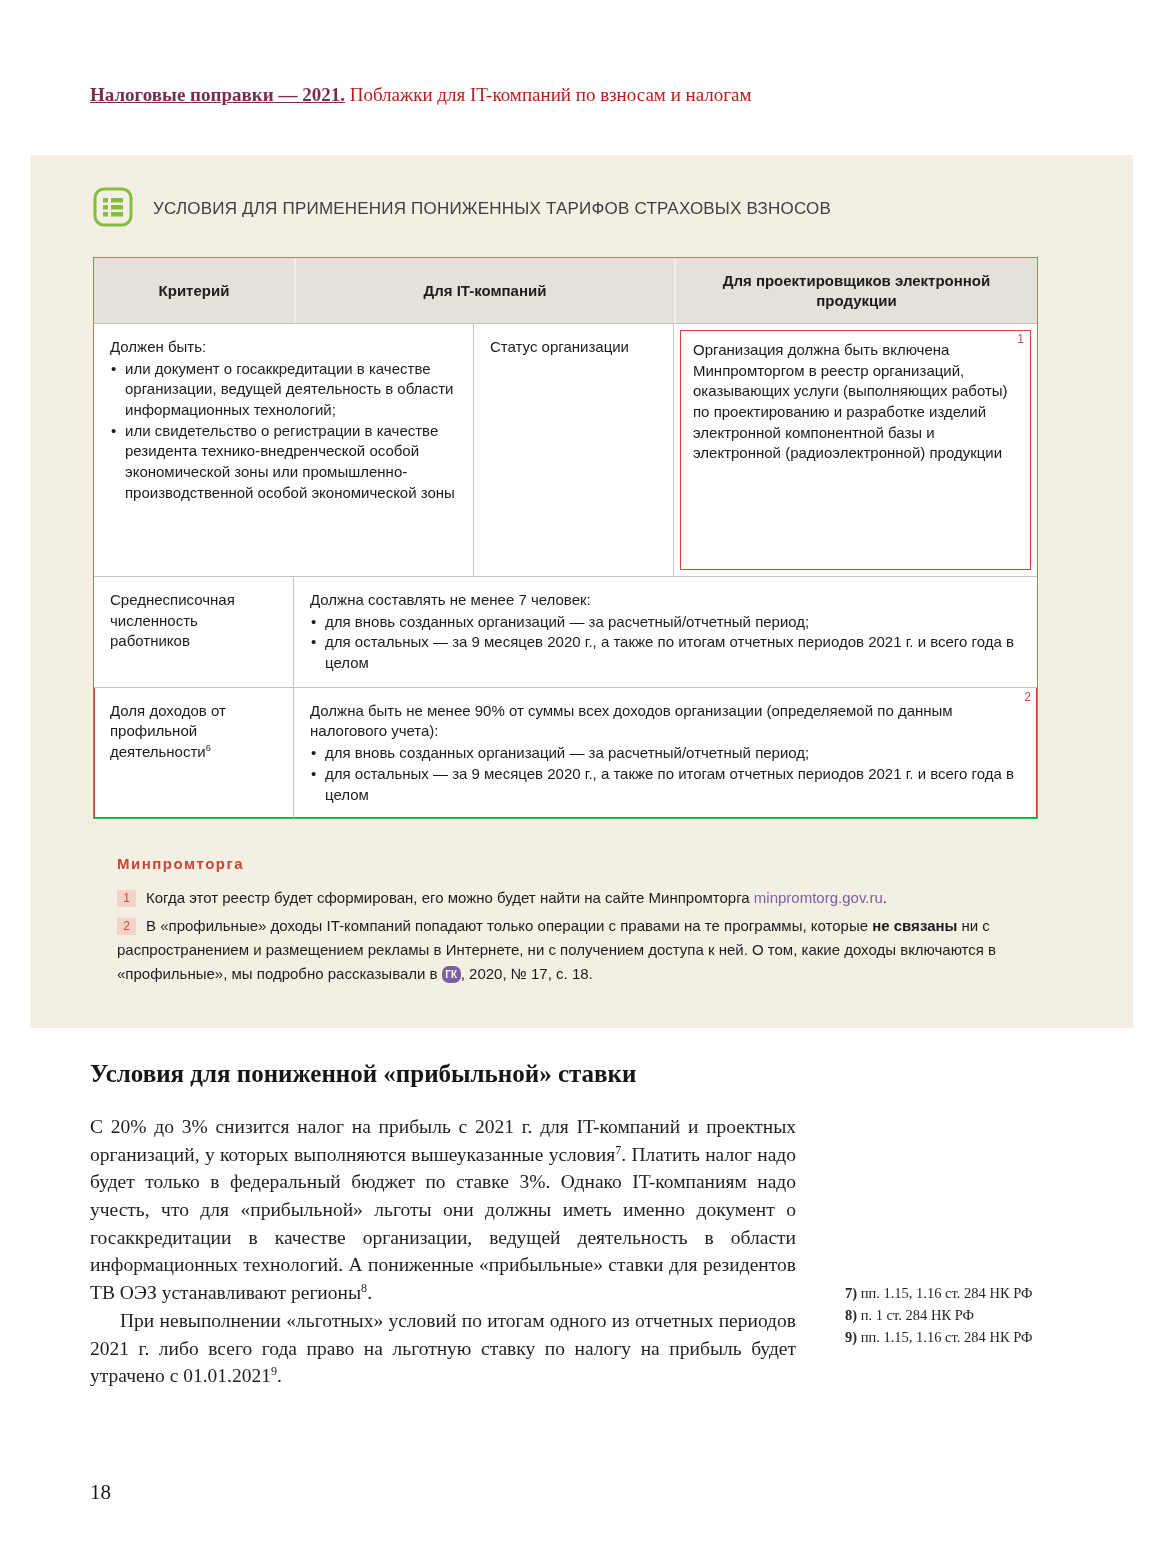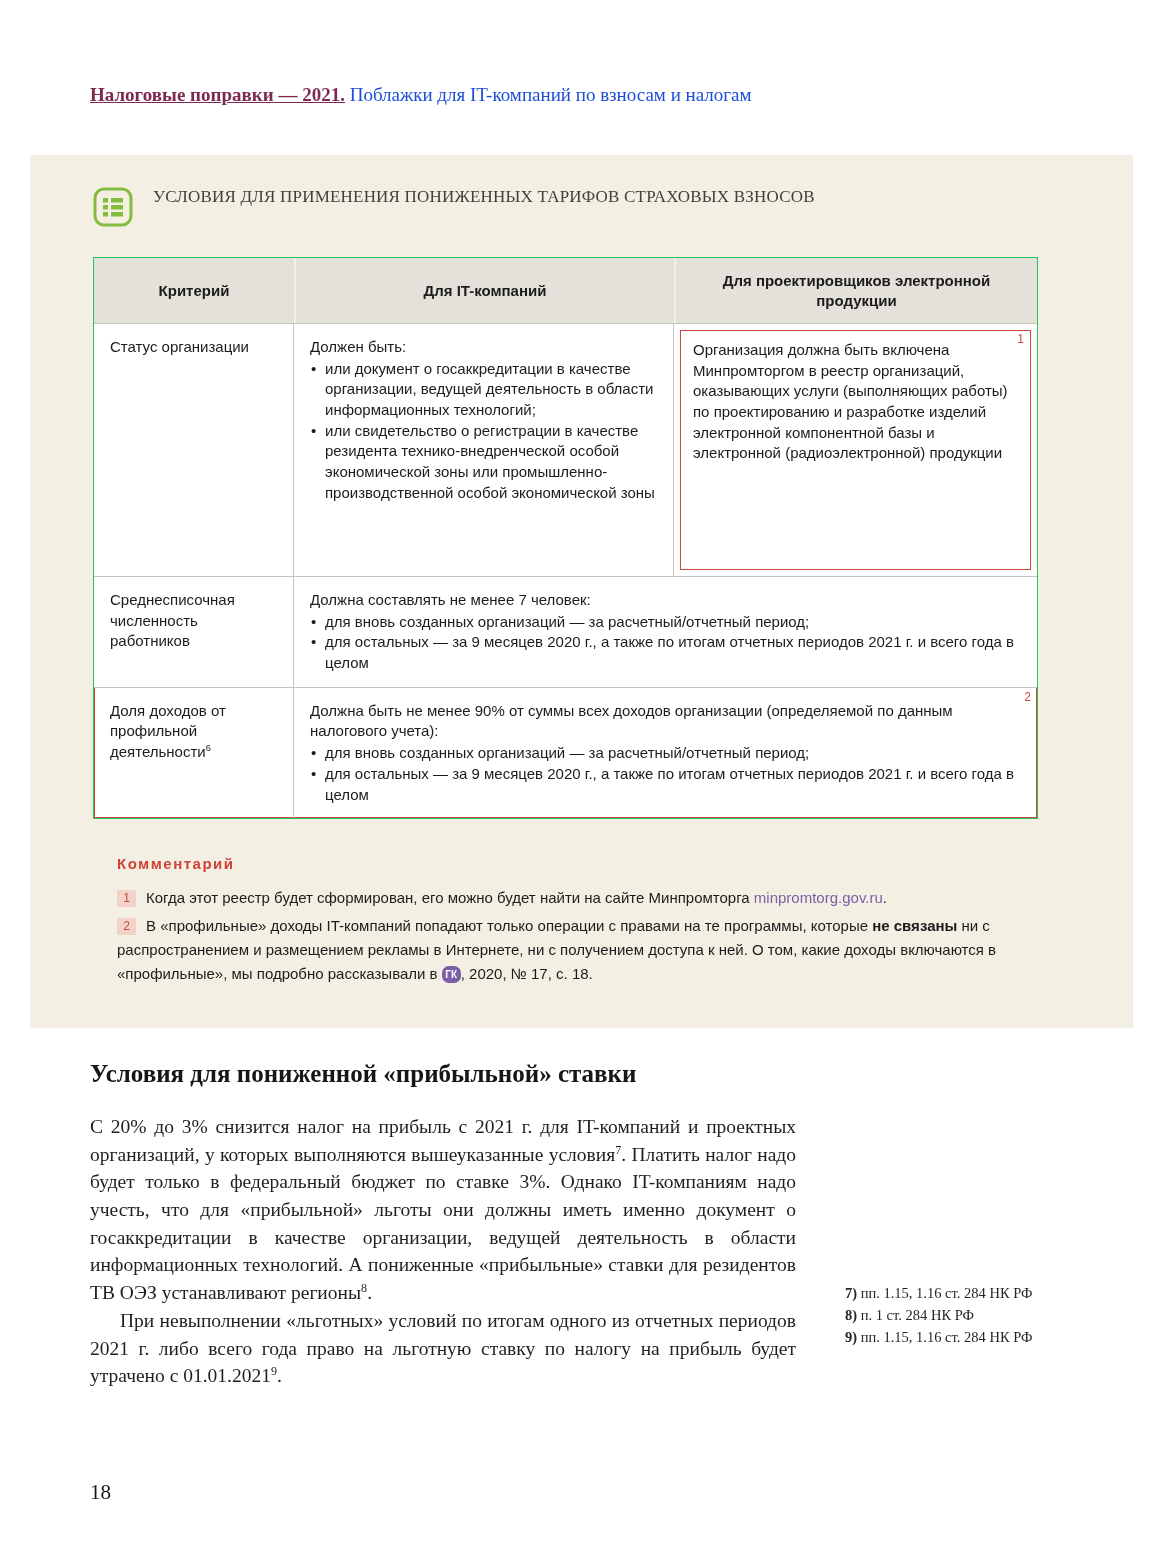--- a/index.html
+++ b/index.html
@@ -12,30 +12,30 @@
     overflow: hidden;
   }
 
   
   .page-header {
     position: absolute; left: 90px; top: 84px;
     font-family: "Liberation Serif", serif;
     font-size: 19px;
   }
   .ph-bold { color: #7d2a50; font-weight: bold; text-decoration: underline; }
-  .ph-rest { color: #1d4ed8; }
+  .ph-rest { color: #b91c1c; }
 
   
   .infobox {
     position: absolute; left: 30px; top: 155px;
     width: 1103px;
     background: #f4efe3;
     padding: 32px 63px 38px 63px;
   }
-  .infobox-header { display: flex; align-items: flex-start; gap: 20px; font-family: Liberation Serif, serif; }
+  .infobox-header { display: flex; align-items: center; gap: 20px; }
   .infobox-title { font-size: 17px; color: #3f3f3f; letter-spacing: .2px; }
 
   
   .tbl {
     margin-top: 26px;
     width: 945px;
     background: #ffffff;
     border: 1px solid #22c55e;
     font-size: 15px;
     color: #1c1c1c;
@@ -157,26 +157,26 @@
 
   <div class="tbl">
 
     <div class="tr">
       <div class="th c1">Критерий</div>
       <div class="th c2">Для IT-компаний</div>
       <div class="th c3">Для проектировщиков электронной продукции</div>
     </div>
 
     <div class="tr">
-      <div class="td c1">Статус организации</div>
       <div class="td c2">
         <div class="cell-intro">Должен быть:</div>
         <div class="cell-bullet">или документ о госаккредитации в качестве организации, ведущей деятельность в области информационных технологий;</div>
         <div class="cell-bullet">или свидетельство о регистрации в качестве резидента технико-внедренческой особой экономической зоны или промышленно-производственной особой экономической зоны</div>
       </div>
+      <div class="td c1">Статус организации</div>
       <div class="td c3 annot-cell">
         <div class="red-frame">
           <span class="corner-marker">1</span>
           <div>Организация должна быть включена Минпромторгом в реестр организаций, оказывающих услуги (выполняющих работы) по проектированию и разработке изделий электронной компонентной базы и электронной (радиоэлектронной) продукции</div>
         </div>
       </div>
     </div>
 
     <div class="tr">
       <div class="td c1">Среднесписочная численность работников</div>
@@ -195,21 +195,21 @@
       <div class="td cm">
         <div class="cell-intro">Должна быть не менее 90% от суммы всех доходов организации (определяемой по данным налогового учета):</div>
         <div class="cell-bullet">для вновь созданных организаций — за расчетный/отчетный период;</div>
         <div class="cell-bullet">для остальных — за 9 месяцев 2020 г., а также по итогам отчетных периодов 2021 г. и всего года в целом</div>
       </div>
     </div>
 
   </div>
 
   <div class="comment">
-    <div class="comment-title">Комментарий</div>
+    <div class="comment-title">Минпромторга</div>
 
     <div class="note">
       <span class="note-marker">1</span><span>Когда этот реестр будет сформирован, его можно будет найти на сайте Минпромторга </span><a class="link">minpromtorg.gov.ru</a><span>.</span>
     </div>
 
     <div class="note">
       <span class="note-marker">2</span><span>В «профильные» доходы IT-компаний попадают только операции с правами на те программы, которые </span><b>не связаны</b><span> ни с распространением и размещением рекламы в Интернете, ни с получением доступа к ней. О том, какие доходы включаются в «профильные», мы подробно рассказывали в </span><span class="gk-badge">ГК</span><span>, 2020, № 17, с. 18.</span>
     </div>
   </div>
 

